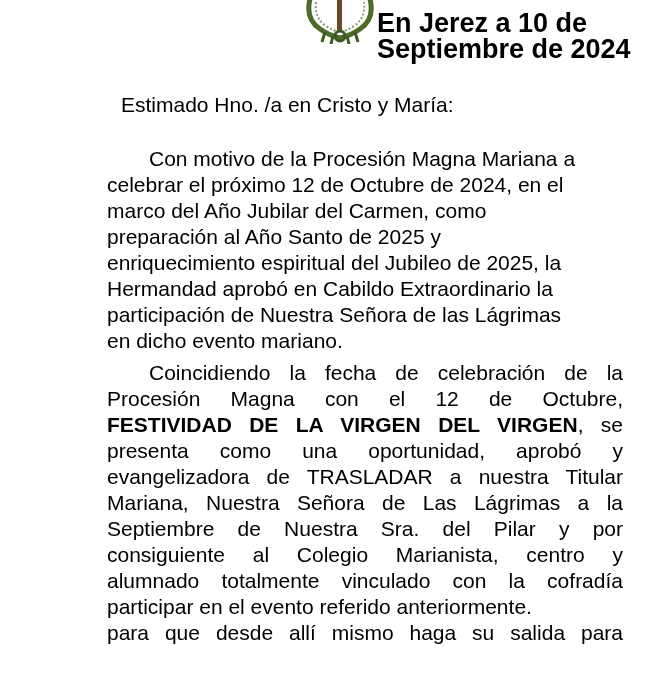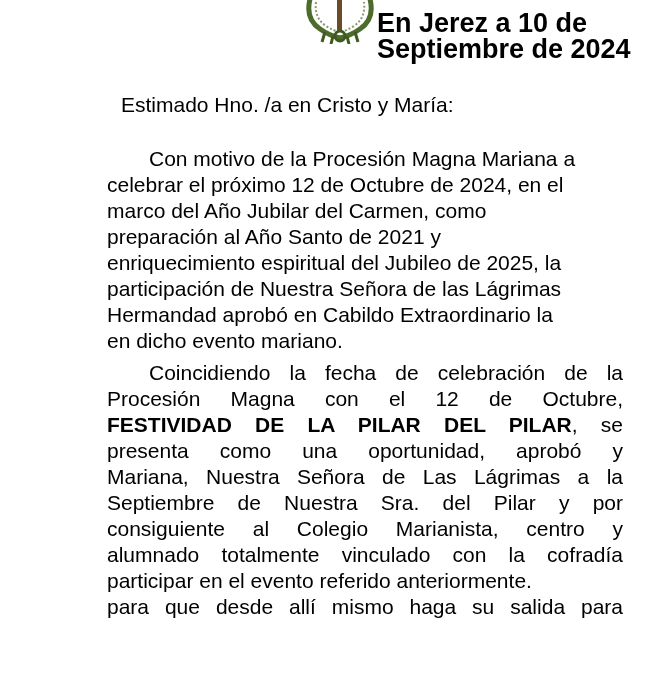--- a/index.html
+++ b/index.html
@@ -33,31 +33,32 @@
   <div>En Jerez a 10 de</div>
   <div>Septiembre de 2024</div>
 </div>
 
 <div class="greeting">Estimado Hno. /a en Cristo y María:</div>
 
 <div class="para p1">
   <div><span class="indent"></span><span>Con motivo de la Procesión Magna Mariana a</span></div>
   <div>celebrar el próximo 12 de Octubre  de 2024, en el</div>
   <div>marco del Año Jubilar  del Carmen, como</div>
-  <div>preparación al Año Santo de 2021 y</div>
+  <div>preparación al Año Santo de 2025 y</div>
   <div>enriquecimiento espiritual del Jubileo de 2025, la</div>
+  <div>Hermandad aprobó en Cabildo Extraordinario la</div>
   <div>participación de Nuestra Señora de las Lágrimas</div>
-  <div>Hermandad aprobó en Cabildo Extraordinario la</div>
   <div>en dicho evento mariano.</div>
 </div>
 
 <div class="para p2">
   <span class="line"><span class="indent"></span><span>Coincidiendo la fecha de celebración de la</span></span>
   <span class="line">Procesión Magna con el 12 de Octubre,</span>
-  <span class="line"><b>FESTIVIDAD DE LA PILAR DEL PILAR</b><span>, se</span></span>
+  <span class="line"><b>FESTIVIDAD DE LA VIRGEN DEL VIRGEN</b><span>, se</span></span>
   <span class="line">presenta como una oportunidad, aprobó y</span>
+  <span class="line">evangelizadora de TRASLADAR a  nuestra Titular</span>
   <span class="line">Mariana, Nuestra Señora de Las Lágrimas a la</span>
   <span class="line">Septiembre de Nuestra Sra. del Pilar y por</span>
   <span class="line">consiguiente al Colegio Marianista, centro y</span>
   <span class="line">alumnado totalmente vinculado con la cofradía</span>
   <span class="line last">participar en el evento referido anteriormente.</span>
   <span class="line">para que desde allí mismo haga su salida para</span>
 </div>
 
 </body></html>

